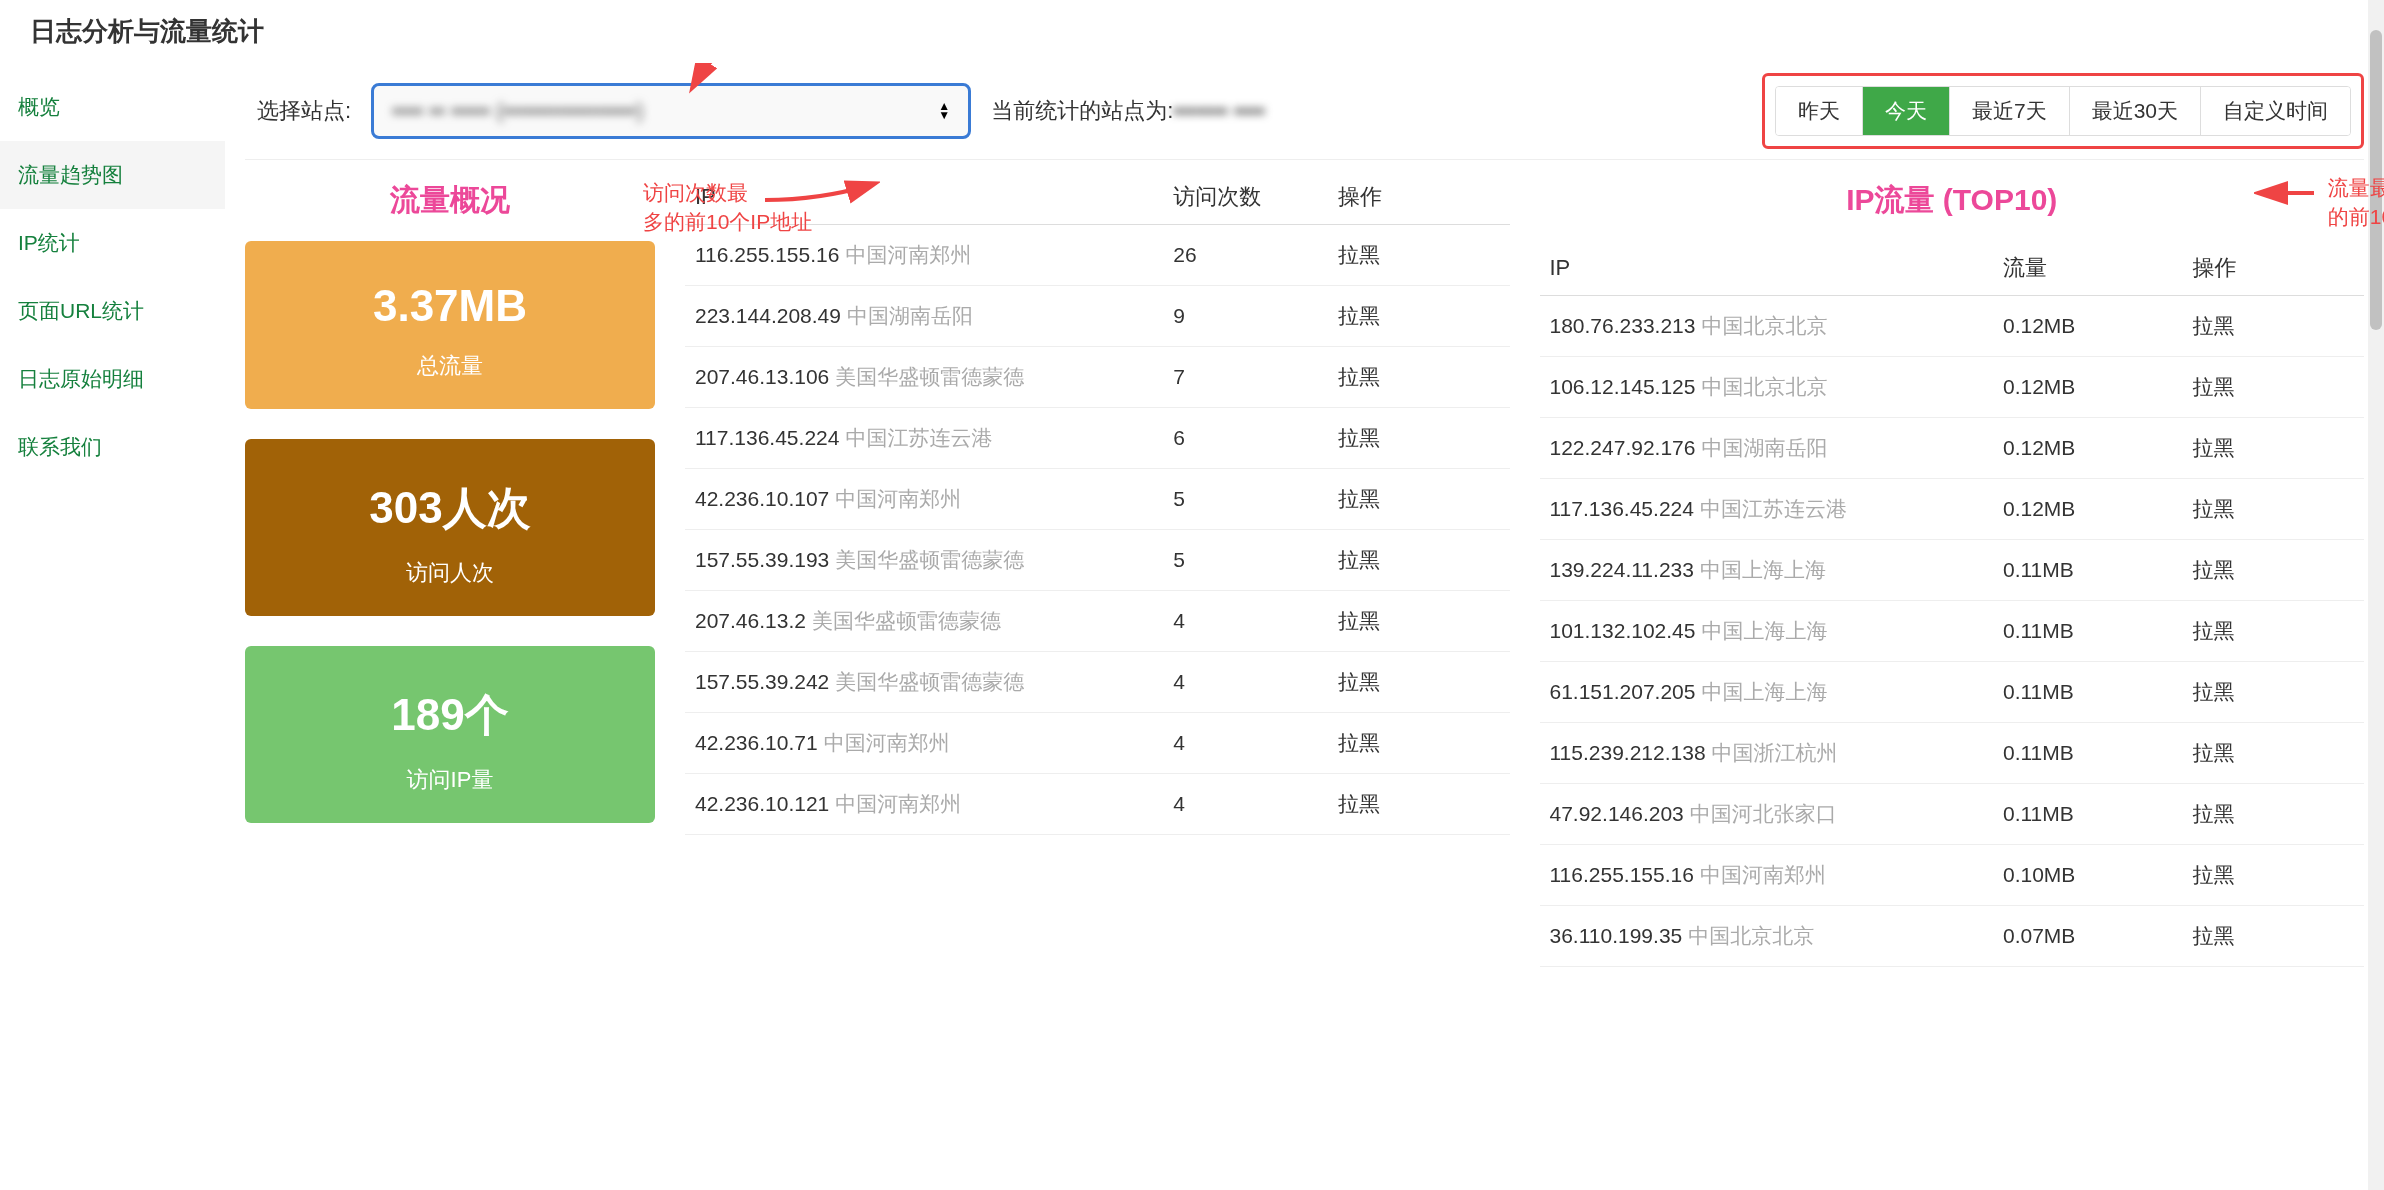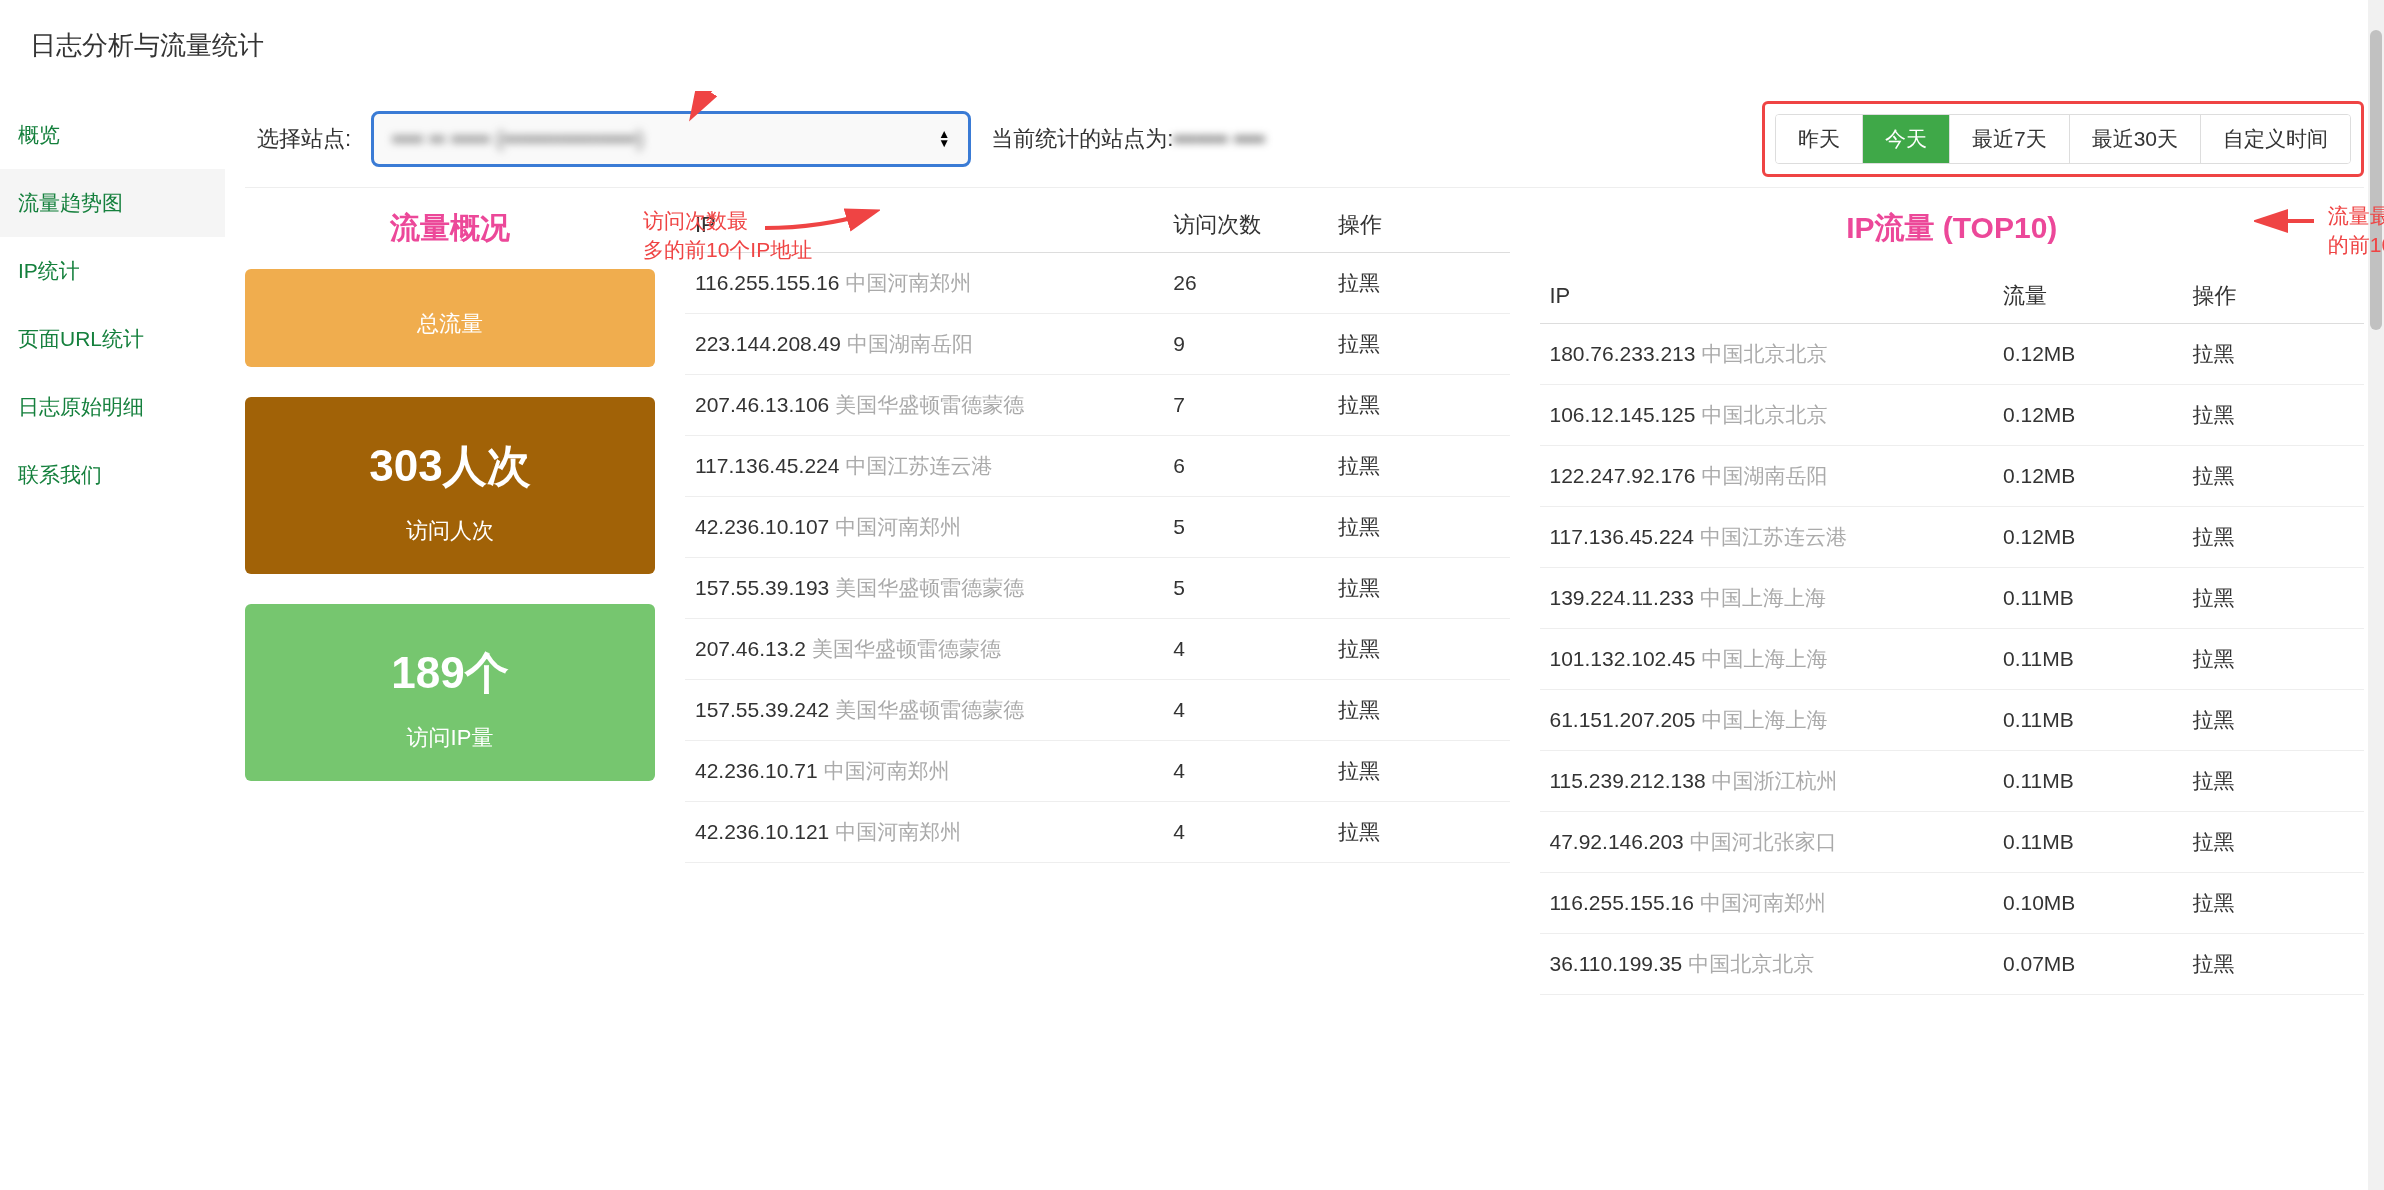--- a/index.html
+++ b/index.html
@@ -8,22 +8,22 @@
       box-sizing: border-box;
     }
     body {
       font-family: -apple-system, BlinkMacSystemFont, "Segoe UI", "PingFang SC", "Microsoft YaHei", sans-serif;
       background: #fff;
       color: #333;
       font-size: 20px;
     }
     .page-title {
       font-size: 26px;
-      font-weight: 400;
-      padding: 28px 30px;
+      font-weight: 700;
+      padding: 14px 30px;
       color: #333;
     }
     .container {
       display: flex;
       width: 100%;
     }
     .sidebar {
       width: 225px;
       flex-shrink: 0;
       padding: 10px 0;
@@ -278,20 +278,21 @@
           <button class="time-btn">自定义时间</button>
         </div>
       </div>
     </div>
 
     <div class="content-row">
 
       <div class="panel" style="flex:0 0 410px;">
         <div class="panel-title">流量概况</div>
         <div class="stat-card orange">
+          <div class="stat-value">3.37MB</div>
           <div class="stat-label">总流量</div>
         </div>
         <div class="stat-card blue">
           <div class="stat-value">303人次</div>
           <div class="stat-label">访问人次</div>
         </div>
         <div class="stat-card green">
           <div class="stat-value">189个</div>
           <div class="stat-label">访问IP量</div>
         </div>

